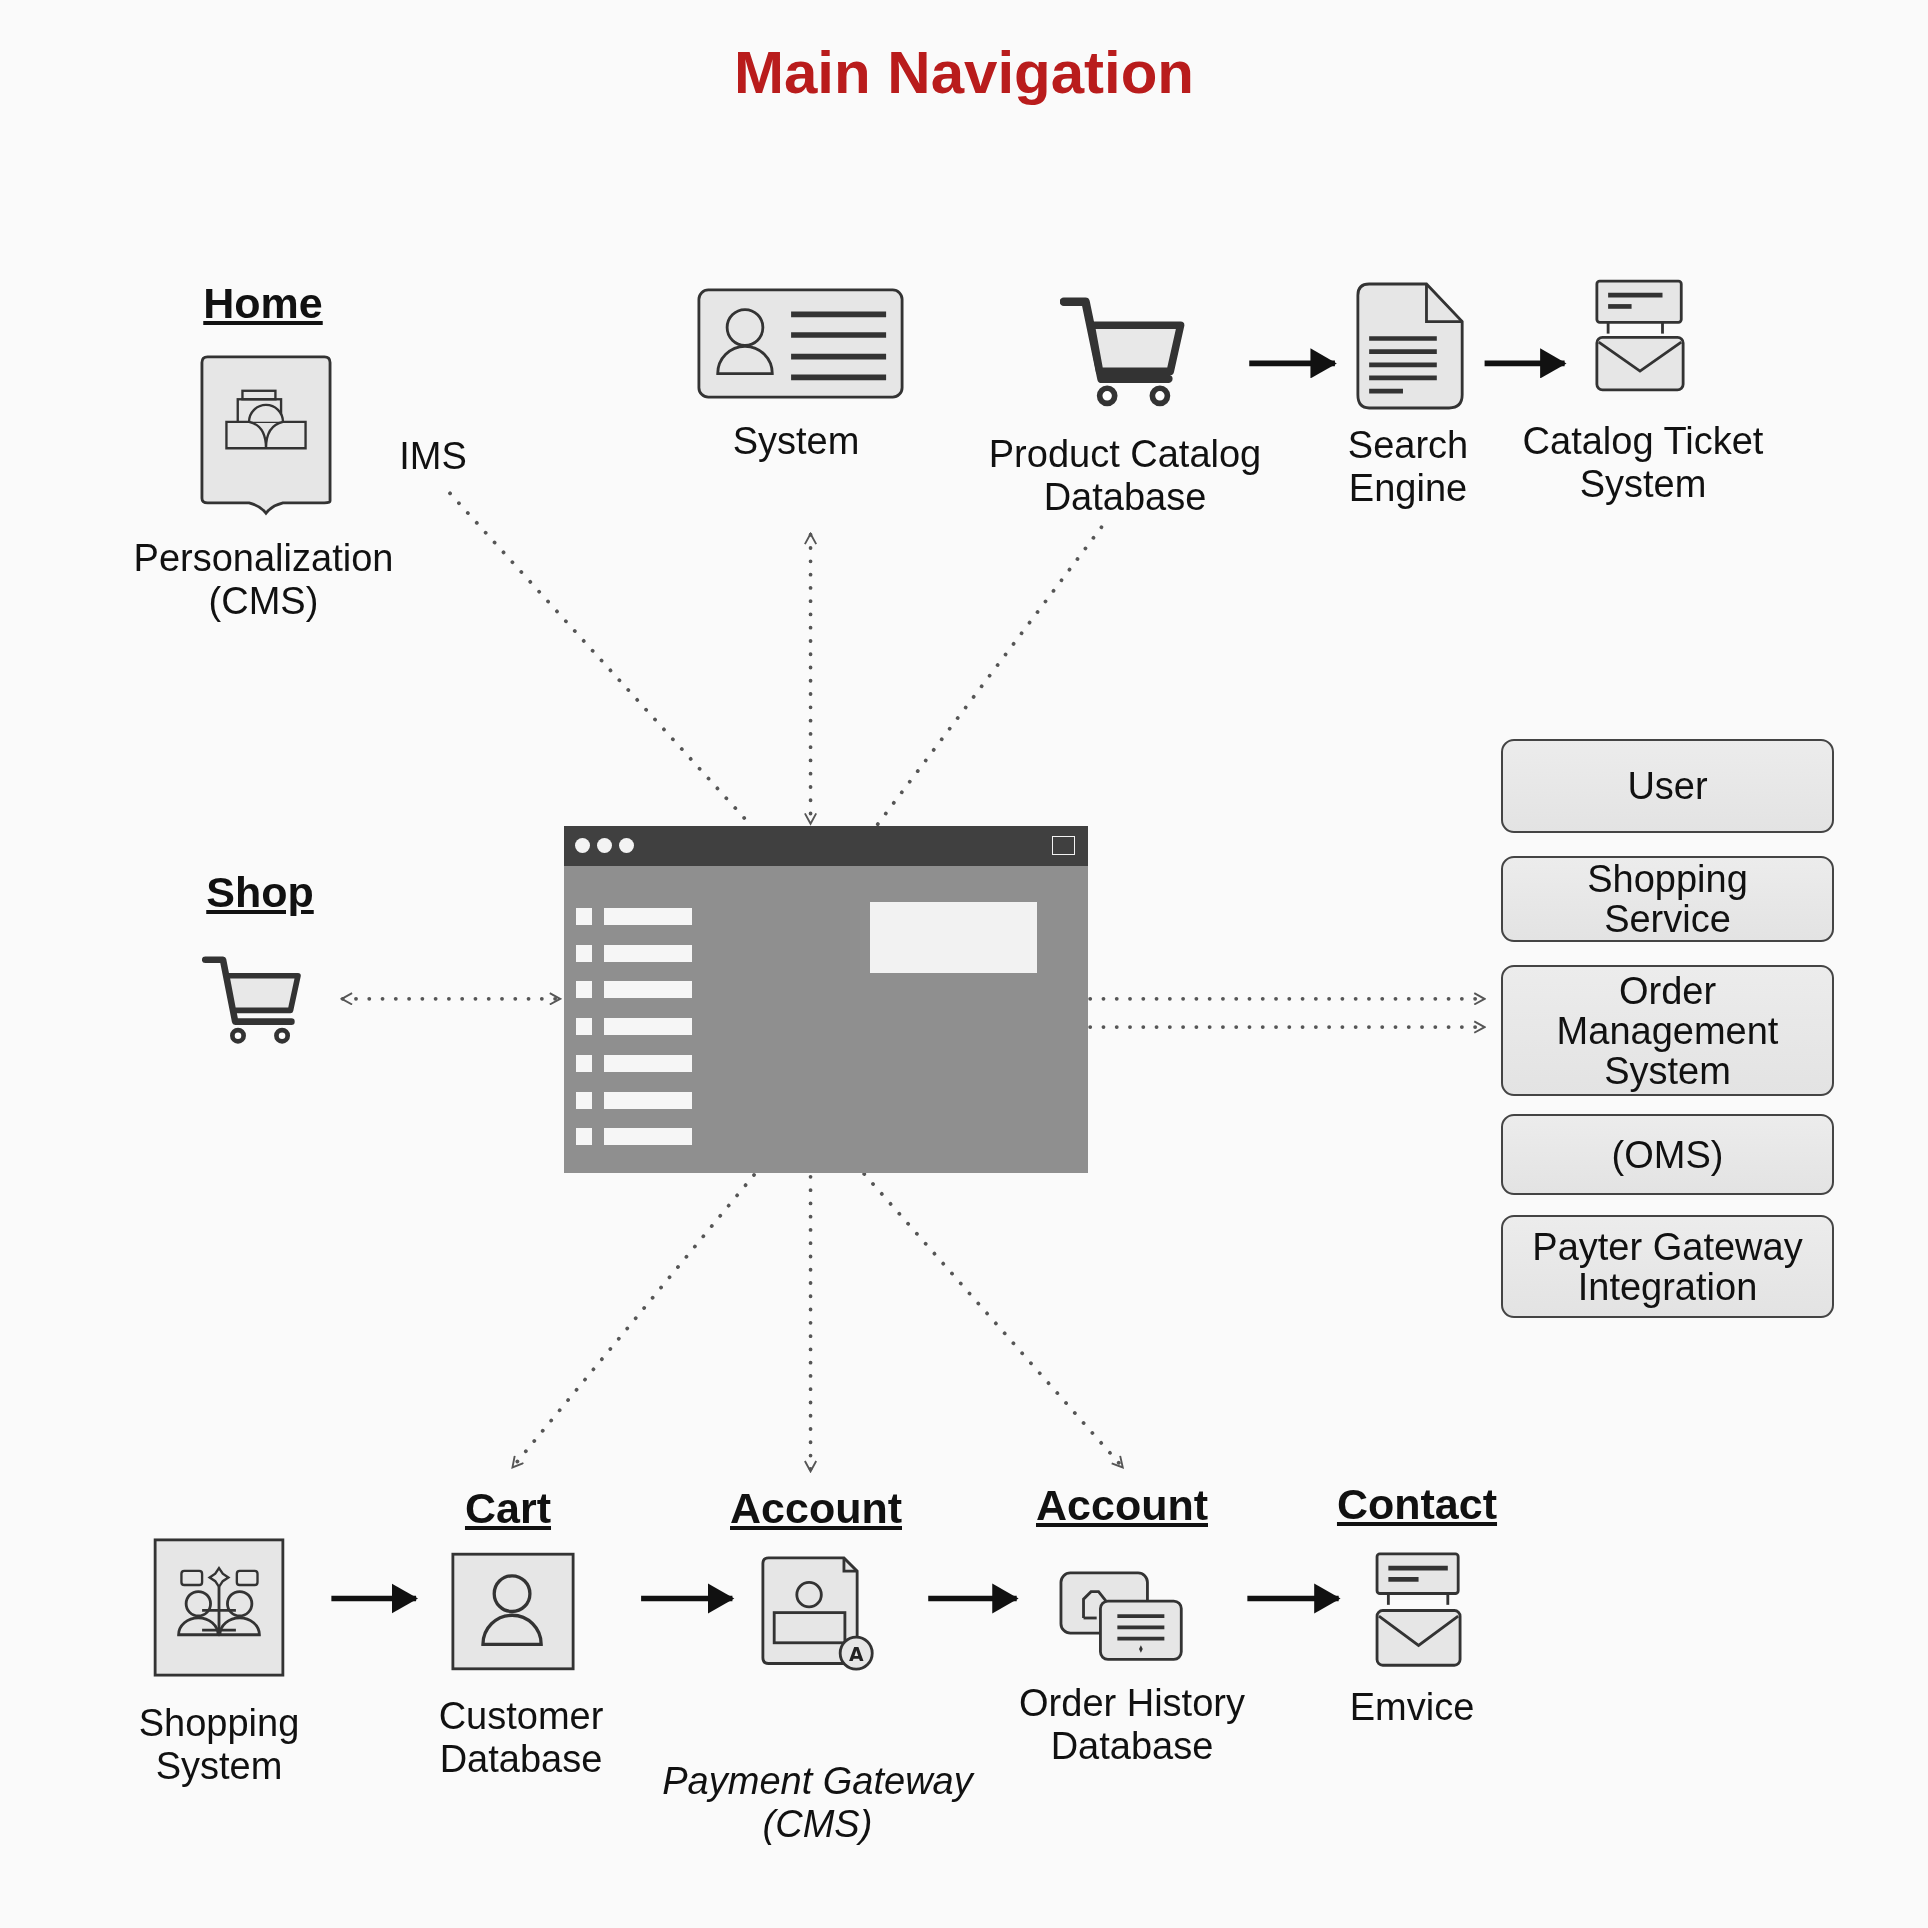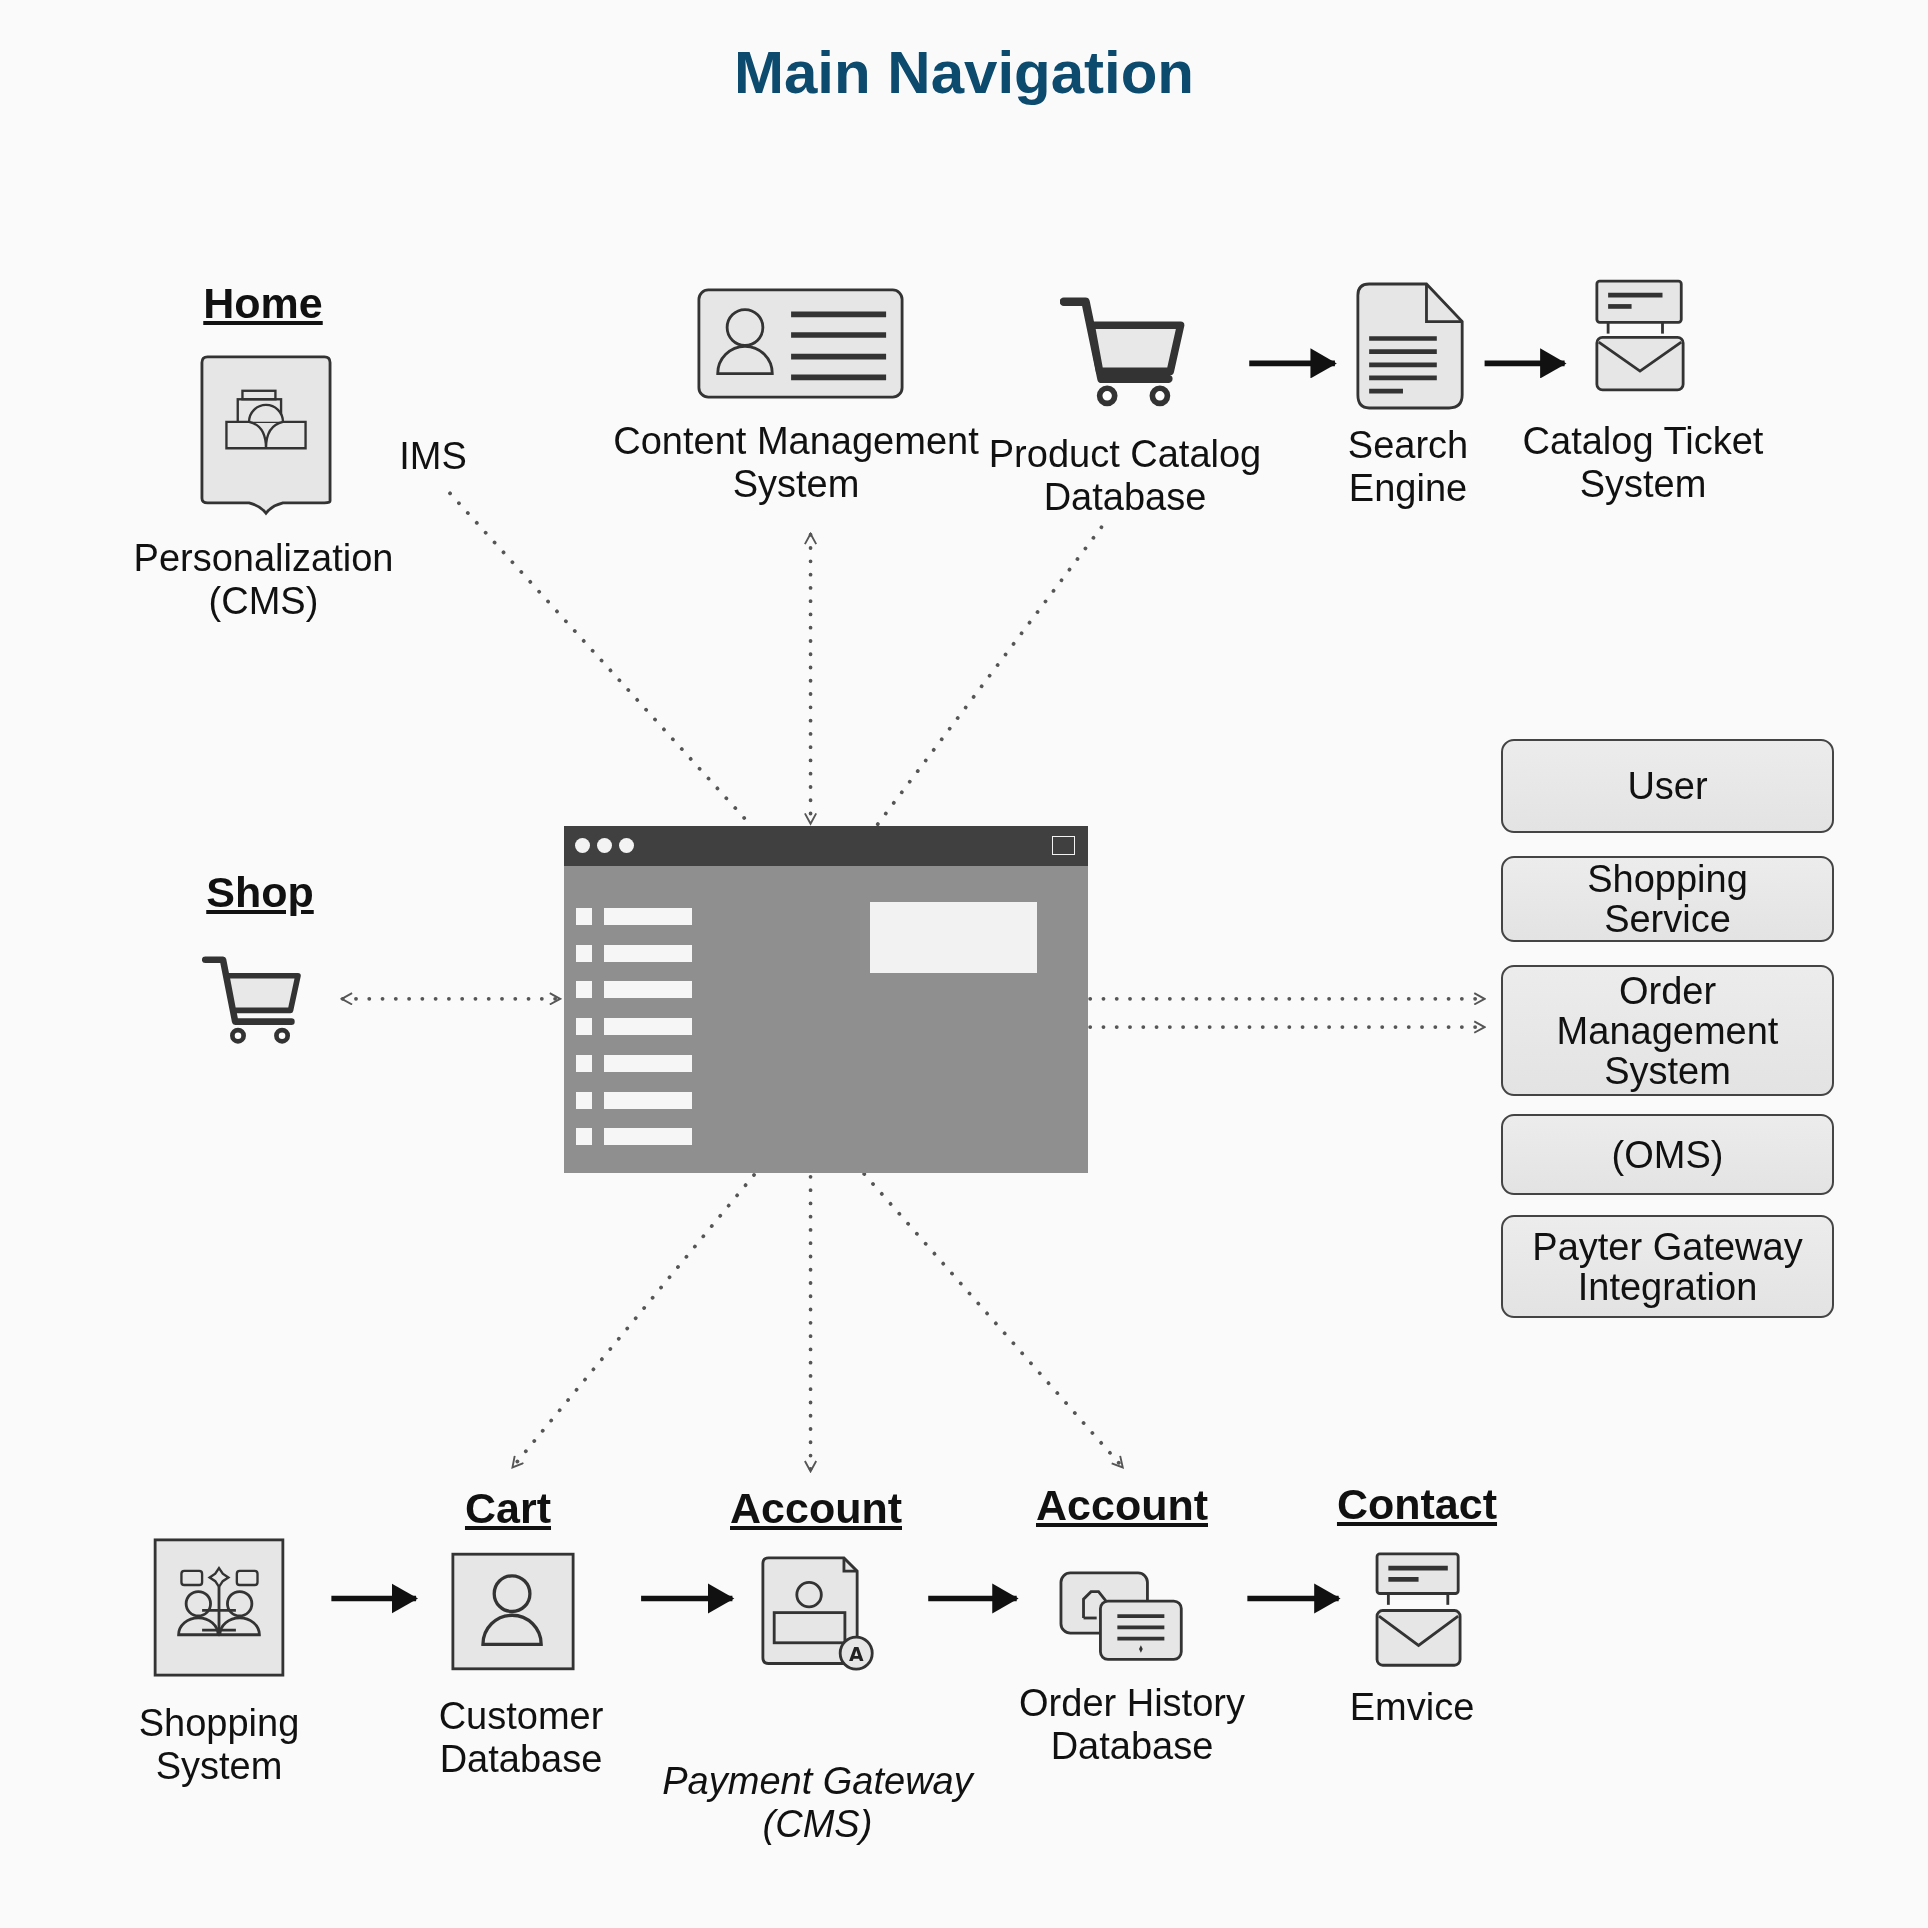--- a/index.html
+++ b/index.html
@@ -5,21 +5,21 @@
   html, body { margin: 0; padding: 0; }
   body {
     width: 1928px; height: 1928px; position: relative; overflow: hidden;
     background: #fafafa;
     font-family: "Liberation Sans", "DejaVu Sans", sans-serif;
     color: #111;
   }
   .abs { position: absolute; }
   .title {
     left: 0; width: 1928px; top: 38px; text-align: center;
-    font-size: 60px; font-weight: bold; letter-spacing: 0px; color: #0c4a6e;
+    font-size: 60px; font-weight: bold; letter-spacing: 0px; color: #b91c1c;
   }
   .heading { font-size: 43px; font-weight: bold; text-align: center; white-space: nowrap; text-decoration: underline; }
   .label { font-size: 38px; text-align: center; line-height: 43px; white-space: nowrap; }
   .label .ln { display: block; }
   svg.overlay { position: absolute; left: 0; top: 0; width: 1928px; height: 1928px; pointer-events: none; }
   .svc-box {
     position: absolute; left: 1501px; width: 333px;
     border: 2.4px solid #444; border-radius: 13px;
     background: linear-gradient(#ececec, #e3e3e3);
     display: flex; flex-direction: column; align-items: center; justify-content: center;
@@ -95,21 +95,20 @@
 <svg class="icon" style="left:697px; top:288px;" width="207" height="111" viewBox="0 0 220 118">
   <rect x="2" y="2" width="216" height="114" rx="10" fill="#e6e6e6" stroke="#333" stroke-width="3"></rect>
   <circle cx="51" cy="42" r="19" fill="none" stroke="#333" stroke-width="3"></circle>
   <path d="M22,91 A29,29 0 0 1 80,91 Z" fill="none" stroke="#333" stroke-width="3"></path>
   <line x1="100" y1="28" x2="201" y2="28" stroke="#333" stroke-width="6"></line>
   <line x1="100" y1="50" x2="201" y2="50" stroke="#333" stroke-width="6"></line>
   <line x1="100" y1="73" x2="201" y2="73" stroke="#333" stroke-width="6"></line>
   <line x1="100" y1="95" x2="201" y2="95" stroke="#333" stroke-width="6"></line>
 </svg>
 <div class="abs label" style="left:603px; top:420px; width:386px;">
-  <span class="ln">Content Management</span>
   <span class="ln">System</span>
 </div>
 
 <svg class="icon" style="left:1060px; top:296px;" width="132" height="113" viewBox="0 0 140 120">
   <path d="M4,6 H27 L44,88 H115" fill="none" stroke="#333" stroke-width="9" stroke-linecap="round" stroke-linejoin="round"></path>
   <path d="M33,31 H128 L117,80 H42 Z" fill="#e8e8e8" stroke="#333" stroke-width="8" stroke-linejoin="round"></path>
   <circle cx="50" cy="106" r="8" fill="#fff" stroke="#333" stroke-width="6"></circle>
   <circle cx="106" cy="106" r="8" fill="#fff" stroke="#333" stroke-width="6"></circle>
 </svg>
 <div class="abs label" style="left:979px; top:433px; width:292px;">

